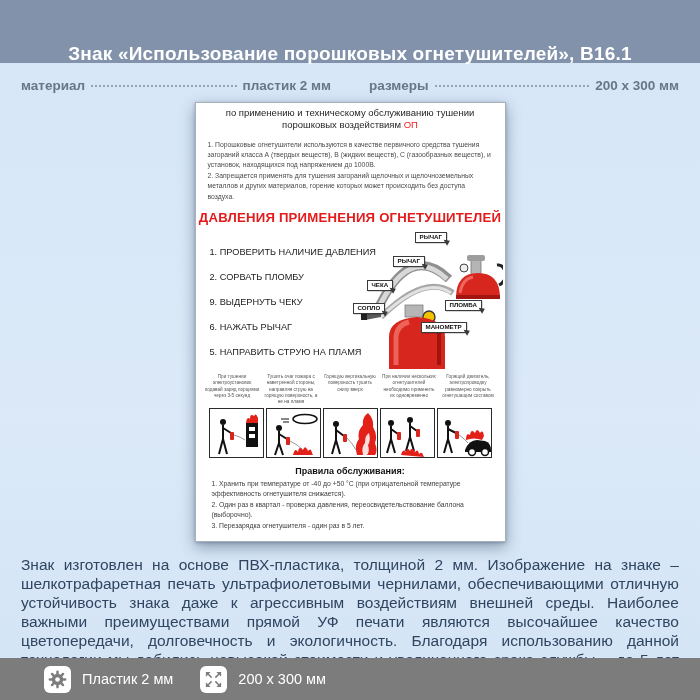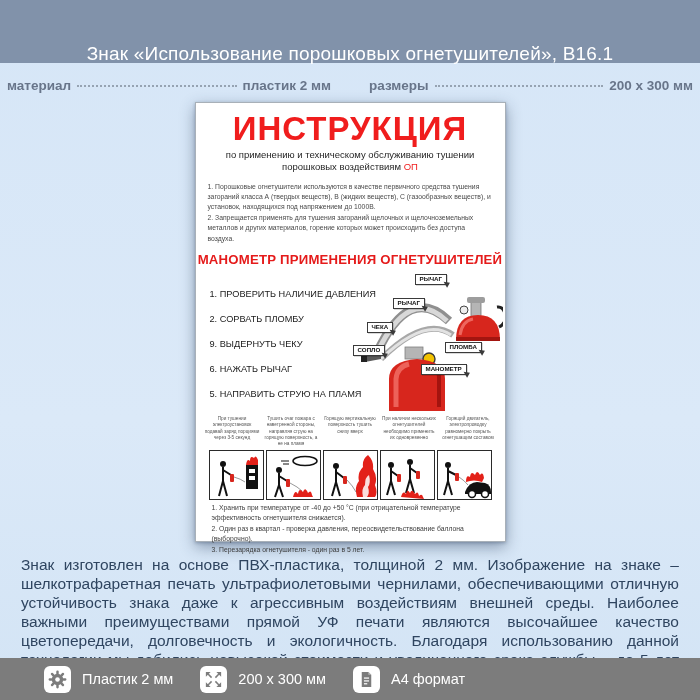--- a/index.html
+++ b/index.html
@@ -3,24 +3,24 @@
 <meta charset="utf-8">
 <style>
   html,body { margin:0; padding:0; }
   .page {
     position:relative; width:700px; height:700px; overflow:hidden;
     background:linear-gradient(180deg,#d6e6f7 0%, #dbe9f8 60%, #d3e4f5 100%);
     font-family:"Liberation Sans", sans-serif;
   }
   
   .header { height:63px; background:#8192aa; display:flex; align-items:center; justify-content:center; }
-  .header-title { color:#ffffff; font-size:19px; font-weight:normal; letter-spacing:0.2px;margin-top:44px; }
-
-  
-  .specs { display:flex; gap:38px; padding:0 7px; margin-top:15px; color:#68758a; font-weight:bold; font-size:13.5px; }
+  .header-title { color:#ffffff; font-size:19px; font-weight:bold; letter-spacing:0.2px;margin-top:44px; }
+
+  
+  .specs { display:flex; gap:38px; padding:0 21px; margin-top:15px; color:#68758a; font-weight:bold; font-size:13.5px; }
   .spec { flex:1; display:flex; align-items:baseline; white-space:nowrap; }
   .leader { flex:1; border-bottom:2px dotted #96a3b2; margin:0 6px; transform:translateY(-3px); }
 
   
   .poster { width:311px; height:440px; margin:9px auto 0; background:#ffffff; border:1px solid #a8b0b8;
     box-shadow:0 5px 14px rgba(40,60,90,0.45), 0 1px 3px rgba(40,60,90,0.3); box-sizing:border-box; position:relative; }
   .p-title { margin-top:9px; text-align:center; color:#f01d1d; font-size:33px; font-weight:bold; letter-spacing:1px; line-height:1; }
   .p-sub { margin-top:4px; text-align:center; color:#1f1f1f; font-size:9.5px; line-height:1.3; }
   .p-sub .accent { color:#f01d1d; font-weight:normal; }
   .p-intro { margin:8px 12px 0; color:#4a4a4a; font-size:6.8px; line-height:1.5; text-align:left; }
@@ -71,31 +71,30 @@
       <span>пластик 2 мм</span>
     </div>
     <div class="spec">
       <span>размеры</span>
       <span class="leader"></span>
       <span>200 х 300 мм</span>
     </div>
   </div>
 
   <div class="poster">
-    <div class="p-title">ИНСТРУКЦИЯ</div>
     <div class="p-sub">
       <span>по применению и техническому обслуживанию тушении</span><br>
       <span>порошковых воздействиям</span>
       <span class="accent">ОП</span>
     </div>
     <div class="p-intro">
       <div>1. Порошковые огнетушители используются в качестве первичного средства тушения загораний класса А (твердых веществ), В (жидких веществ), С (газообразных веществ), и установок, находящихся под напряжением до 1000В.</div>
       <div>2. Запрещается применять для тушения загораний щелочных и щелочноземельных металлов и других материалов, горение которых может происходить без доступа воздуха.</div>
     </div>
-    <div class="p-section">МАНОМЕТР ПРИМЕНЕНИЯ ОГНЕТУШИТЕЛЕЙ</div>
+    <div class="p-section">ДАВЛЕНИЯ ПРИМЕНЕНИЯ ОГНЕТУШИТЕЛЕЙ</div>
 
     <div class="p-cols">
       <div class="p-steps">
         <div class="p-step">1. ПРОВЕРИТЬ НАЛИЧИЕ ДАВЛЕНИЯ</div>
         <div class="p-step">2. СОРВАТЬ ПЛОМБУ</div>
         <div class="p-step">9. ВЫДЕРНУТЬ ЧЕКУ</div>
         <div class="p-step">6. НАЖАТЬ РЫЧАГ</div>
         <div class="p-step">5. НАПРАВИТЬ СТРУЮ НА ПЛАМЯ</div>
       </div>
 
@@ -194,20 +193,21 @@
           <rect x="17" y="22" width="4" height="8" rx="1" fill="#d7261d"></rect>
           <path d="M21,26 q6,4 9,8" stroke="#999" stroke-width="1" fill="none"></path>
           <path d="M27,41 q4,-10 12,-10 l8,1 q6,2 6,9 l0,2 l-26,0 z" fill="#111"></path>
           <circle cx="34" cy="43" r="3.5" fill="#fff" stroke="#111" stroke-width="1.5"></circle>
           <circle cx="47" cy="43" r="3.5" fill="#fff" stroke="#111" stroke-width="1.5"></circle>
           <path d="M28,31 q0,-8 4,-5 q1,-7 5,-2 q2,-6 5,0 q3,-4 4,3 l-2,4 q-8,-3 -16,0 z" fill="#e32119"></path>
         </svg>
       </div>
     </div>
 
+    <div class="p-rules-title">Правила обслуживания:</div>
     <div class="p-rules">
       <div>1. Хранить при температуре от -40 до +50 °С (при отрицательной температуре эффективность огнетушителя снижается).</div>
       <div>2. Один раз в квартал - проверка давления, переосвидетельствование баллона (выборочно).</div>
       <div>3. Перезарядка огнетушителя - один раз в 5 лет.</div>
     </div>
   </div>
 
   <div class="description">Знак изготовлен на основе ПВХ-пластика, толщиной 2 мм. Изображение на знаке – шелкотрафаретная печать ультрафиолетовыми чернилами, обеспечивающими отличную устойчивость знака даже к агрессивным воздействиям внешней среды. Наиболее важными преимуществами прямой УФ печати являются высочайшее качество цветопередачи, долговечность и экологичность. Благодаря использованию данной технологии мы добились невысокой стоимости и увеличенного срока службы – до 5 лет вне помещения</div>
 
   <div class="footer">
@@ -240,27 +240,15 @@
             <path d="M18,18 h-5 l5,-5 z" stroke="none"></path>
             <line x1="4" y1="4" x2="8" y2="8"></line>
             <line x1="16" y1="4" x2="12" y2="8"></line>
             <line x1="4" y1="16" x2="8" y2="12"></line>
             <line x1="16" y1="16" x2="12" y2="12"></line>
           </g>
         </svg>
       </span>
       <span class="f-label">200 х 300 мм</span>
     </div>
-    <div class="f-item">
-      <span class="f-badge">
-        <svg width="19" height="19" viewBox="0 0 20 20">
-          <path d="M5,2 h7 l3,3 v13 h-10 z" fill="#7c7c7c"></path>
-          <path d="M12,2 l3,3 h-3 z" fill="#b9b9b9"></path>
-          <line x1="7.3" y1="8.5" x2="12.7" y2="8.5" stroke="#ffffff" stroke-width="1.3"></line>
-          <line x1="7.3" y1="11.5" x2="12.7" y2="11.5" stroke="#ffffff" stroke-width="1.3"></line>
-          <line x1="7.3" y1="14.5" x2="10.8" y2="14.5" stroke="#ffffff" stroke-width="1.3"></line>
-        </svg>
-      </span>
-      <span class="f-label">А4 формат</span>
-    </div>
   </div>
 
 </div>
 
 </body></html>

